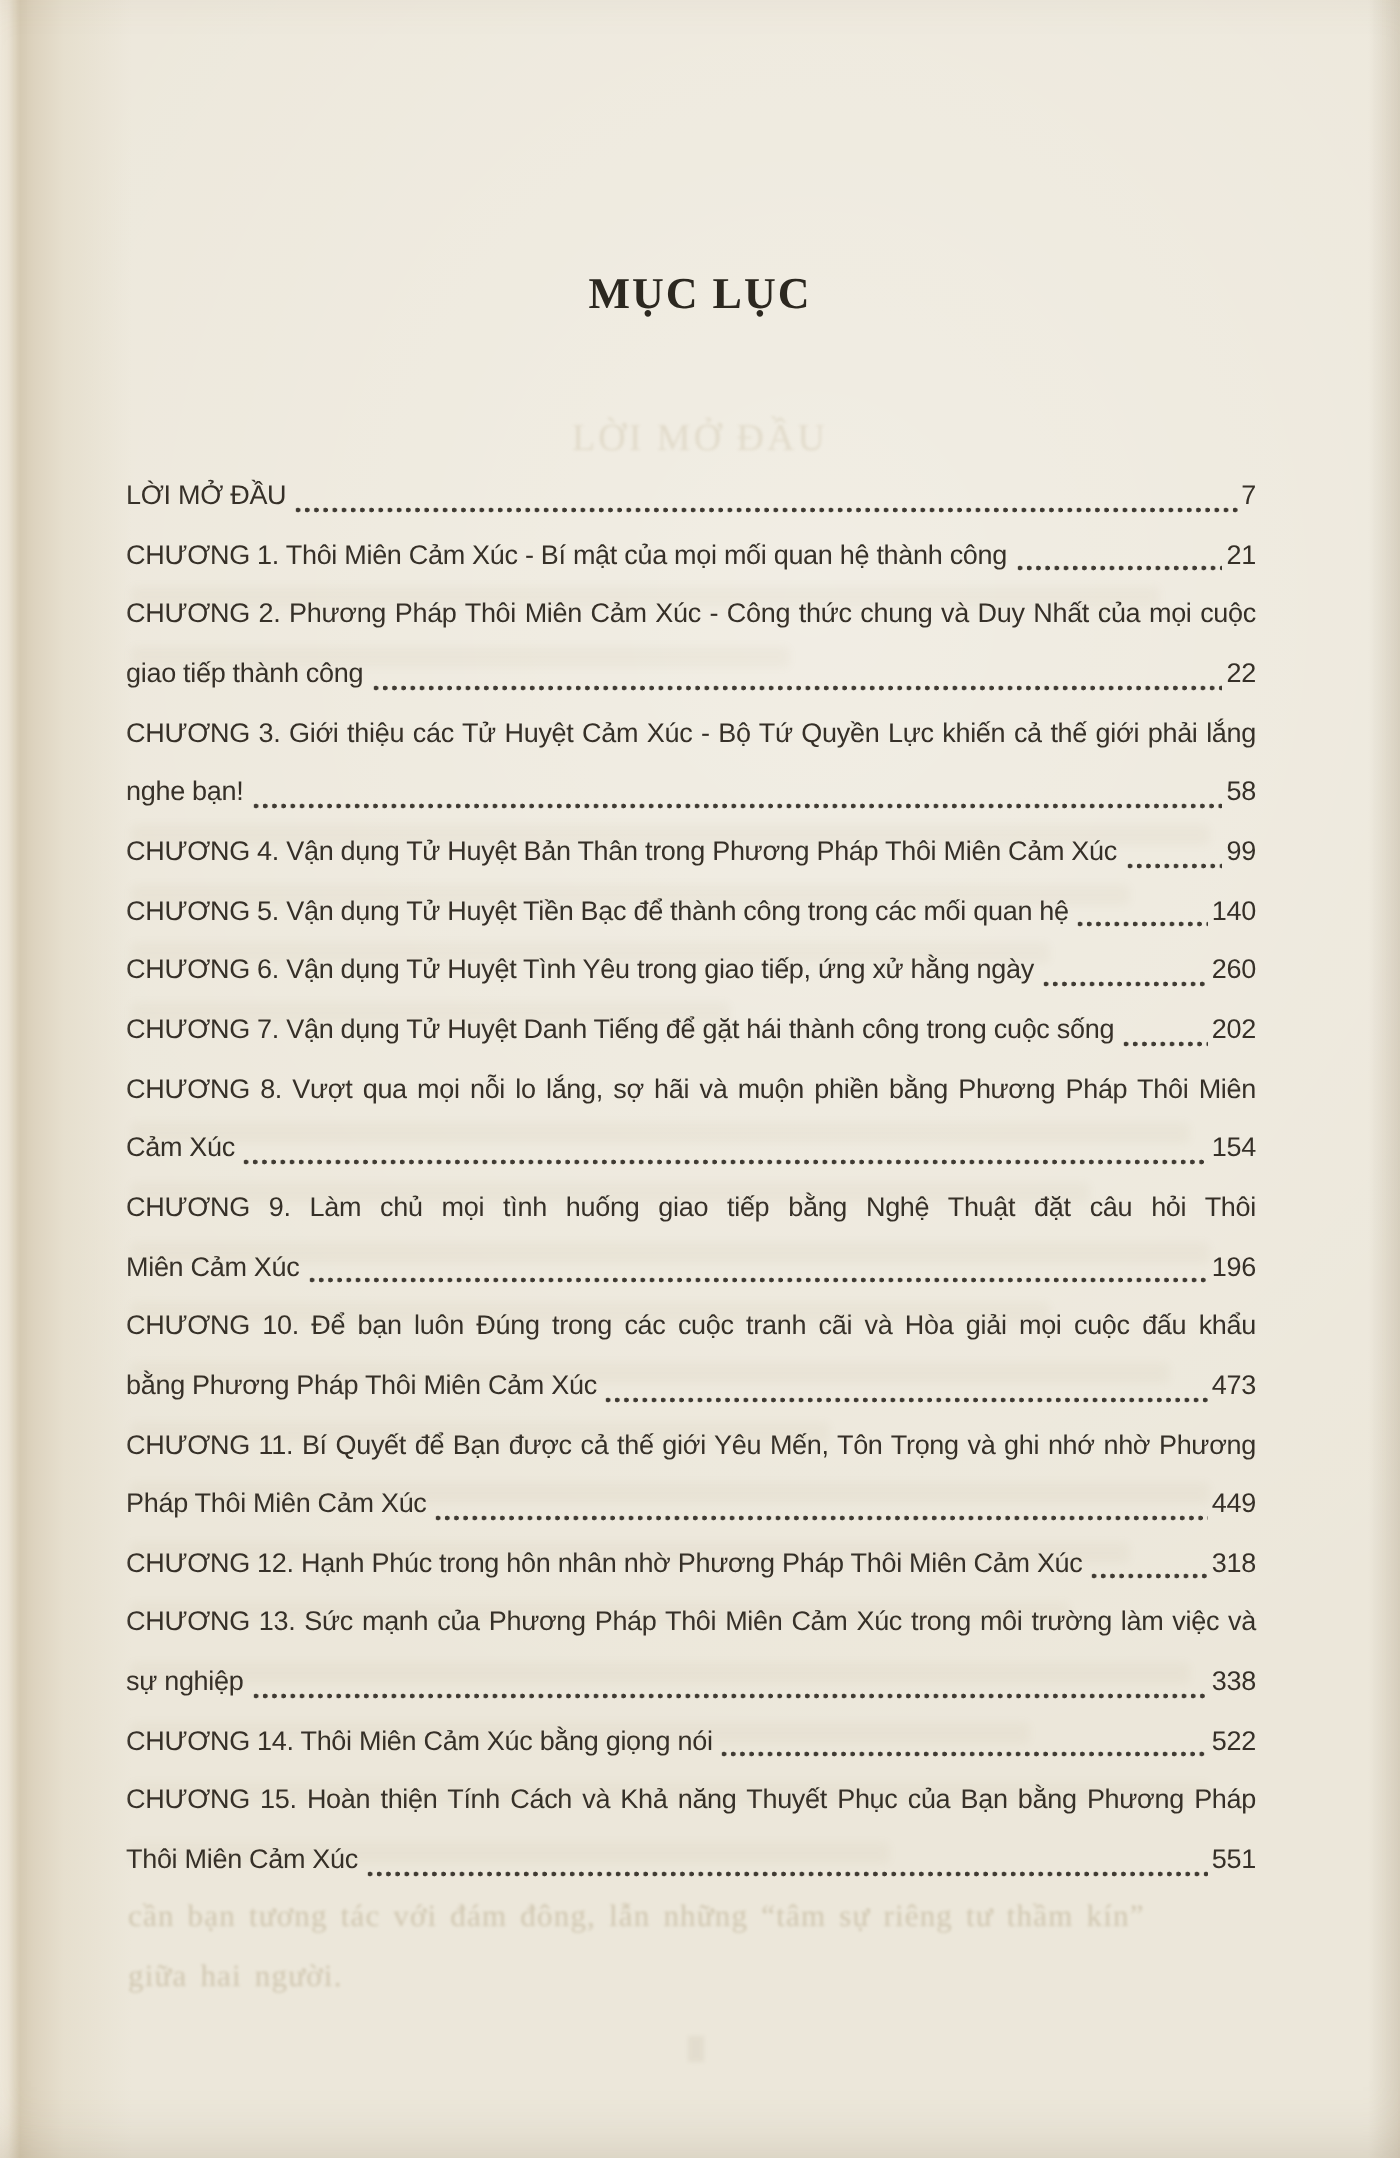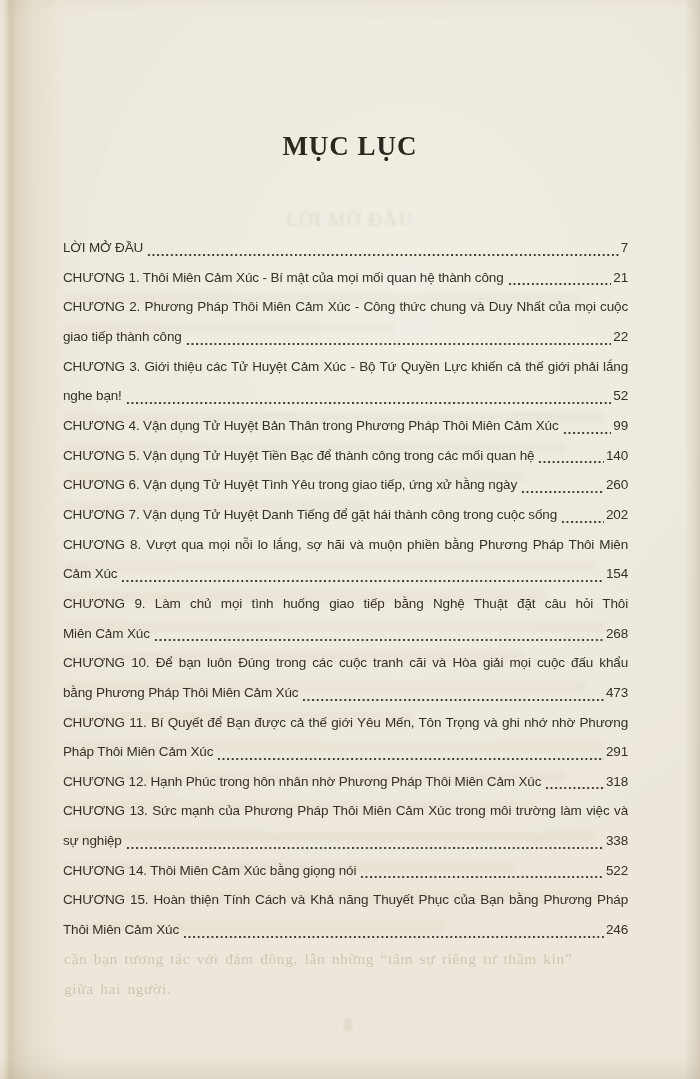--- a/index.html
+++ b/index.html
@@ -35,21 +35,21 @@
       inset 0 -20px 32px -20px rgba(130,110,78,0.28),
       inset 0 16px 26px -22px rgba(130,110,78,0.12);
     pointer-events: none;
   }
 
   .title {
     position: absolute; top: 133px; left: 0; right: 0;
     text-align: center;
     font-family: "Liberation Serif", serif;
     font-weight: 700;
-    font-size: 27px; line-height: 27px;
+    font-size: 22px; line-height: 27px;
     letter-spacing: 1px;
     color: #2c2820;
   }
 
   .toc {
     position: absolute; left: 63px; top: 233px; width: 565px;
     font-size: 13.5px;
     letter-spacing: -0.15px;
     line-height: 29.65px;
     color: #363028;
@@ -162,21 +162,21 @@
           <span class="txt">giao tiếp thành công</span>
           <span class="leader"></span>
           <span class="pagenum">22</span>
         </div>
       </div>
       <div class="toc-entry">
         <div class="jline">CHƯƠNG 3. Giới thiệu các Tử Huyệt Cảm Xúc - Bộ Tứ Quyền Lực khiến cả thế giới phải lắng</div>
         <div class="lline">
           <span class="txt">nghe bạn!</span>
           <span class="leader"></span>
-          <span class="pagenum">52</span>
+          <span class="pagenum">58</span>
         </div>
       </div>
       <div class="toc-entry">
         <div class="lline">
           <span class="txt">CHƯƠNG 4. Vận dụng Tử Huyệt Bản Thân trong Phương Pháp Thôi Miên Cảm Xúc</span>
           <span class="leader"></span>
           <span class="pagenum">99</span>
         </div>
       </div>
       <div class="toc-entry">
@@ -206,37 +206,37 @@
           <span class="txt">Cảm Xúc</span>
           <span class="leader"></span>
           <span class="pagenum">154</span>
         </div>
       </div>
       <div class="toc-entry">
         <div class="jline">CHƯƠNG 9. Làm chủ mọi tình huống giao tiếp bằng Nghệ Thuật đặt câu hỏi Thôi</div>
         <div class="lline">
           <span class="txt">Miên Cảm Xúc</span>
           <span class="leader"></span>
-          <span class="pagenum">268</span>
+          <span class="pagenum">196</span>
         </div>
       </div>
       <div class="toc-entry">
         <div class="jline">CHƯƠNG 10. Để bạn luôn Đúng trong các cuộc tranh cãi và Hòa giải mọi cuộc đấu khẩu</div>
         <div class="lline">
           <span class="txt">bằng Phương Pháp Thôi Miên Cảm Xúc</span>
           <span class="leader"></span>
           <span class="pagenum">473</span>
         </div>
       </div>
       <div class="toc-entry">
         <div class="jline">CHƯƠNG 11. Bí Quyết để Bạn được cả thế giới Yêu Mến, Tôn Trọng và ghi nhớ nhờ Phương</div>
         <div class="lline">
           <span class="txt">Pháp Thôi Miên Cảm Xúc</span>
           <span class="leader"></span>
-          <span class="pagenum">291</span>
+          <span class="pagenum">449</span>
         </div>
       </div>
       <div class="toc-entry">
         <div class="lline">
           <span class="txt">CHƯƠNG 12. Hạnh Phúc trong hôn nhân nhờ Phương Pháp Thôi Miên Cảm Xúc</span>
           <span class="leader"></span>
           <span class="pagenum">318</span>
         </div>
       </div>
       <div class="toc-entry">
@@ -252,21 +252,21 @@
           <span class="txt">CHƯƠNG 14. Thôi Miên Cảm Xúc bằng giọng nói</span>
           <span class="leader"></span>
           <span class="pagenum">522</span>
         </div>
       </div>
       <div class="toc-entry">
         <div class="jline">CHƯƠNG 15. Hoàn thiện Tính Cách và Khả năng Thuyết Phục của Bạn bằng Phương Pháp</div>
         <div class="lline">
           <span class="txt">Thôi Miên Cảm Xúc</span>
           <span class="leader"></span>
-          <span class="pagenum">246</span>
+          <span class="pagenum">551</span>
         </div>
       </div>
     </div>
 
   <div class="ghost-line ghost-line-1">cần bạn tương tác với đám đông, lẫn những “tâm sự riêng tư thầm kín”</div>
   <div class="ghost-line ghost-line-2">giữa hai người.</div>
 
   <div class="ghost-folio"></div>
 
   <div class="edge-left"></div>

